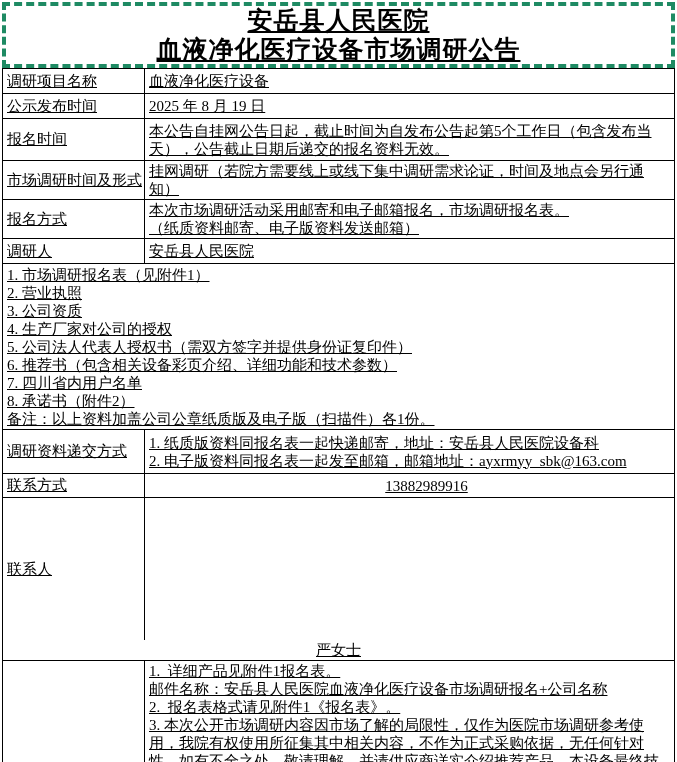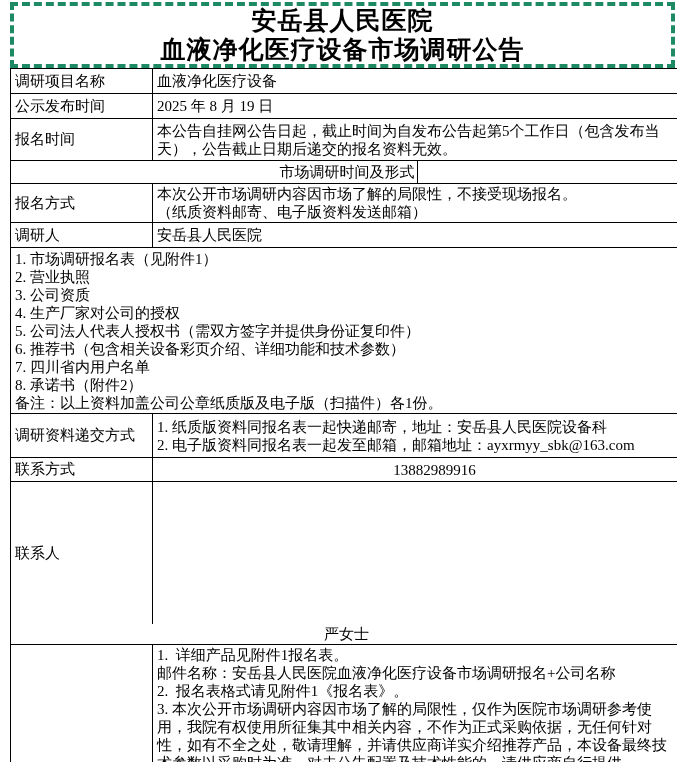--- a/index.html
+++ b/index.html
@@ -5,22 +5,23 @@
   * { margin: 0; padding: 0; box-sizing: border-box; }
   html, body { background: #ffffff; }
   body {
     width: 677px; height: 762px;
     font-family: "Liberation Serif", "DejaVu Serif", serif;
     color: #000000;
   }
   .sheet {
     width: 677px; height: 762px;
     background: #ffffff;
-    padding: 2px 2px 0 10px;
+    padding: 2px 2px 0 2px;
     overflow: hidden;
+    text-decoration: underline;
   }
   
   .title-frame {
     border: 4px dashed #1e8a63;
     height: 66px;
     display: flex; flex-direction: column;
     justify-content: center; align-items: center;
     background: #ffffff;
   }
   .title-line {
@@ -92,25 +93,26 @@
       <div class="cell-content">2025 年 8 月 19 日</div>
     </div>
 
     <div class="row r2">
       <div class="cell-label">报名时间</div>
       <div class="cell-content">本公告自挂网公告日起，截止时间为自发布公告起第5个工作日（包含发布当天），公告截止日期后递交的报名资料无效。</div>
     </div>
 
     <div class="row r3">
       <div class="cell-label">市场调研时间及形式</div>
+      <div class="cell-content">挂网调研（若院方需要线上或线下集中调研需求论证，时间及地点会另行通知）</div>
     </div>
 
     <div class="row r4">
       <div class="cell-label">报名方式</div>
-      <div class="cell-content">本次公开市场调研内容因市场了解的局限性，不接受现场报名。
+      <div class="cell-content">本次市场调研活动采用邮寄和电子邮箱报名，市场调研报名表。
 （纸质资料邮寄、电子版资料发送邮箱）</div>
     </div>
 
     <div class="row r5">
       <div class="cell-label">调研人</div>
       <div class="cell-content">安岳县人民医院</div>
     </div>
 
     <div class="row r6">
       <div class="cell-content">1. 市场调研报名表（见附件1）

